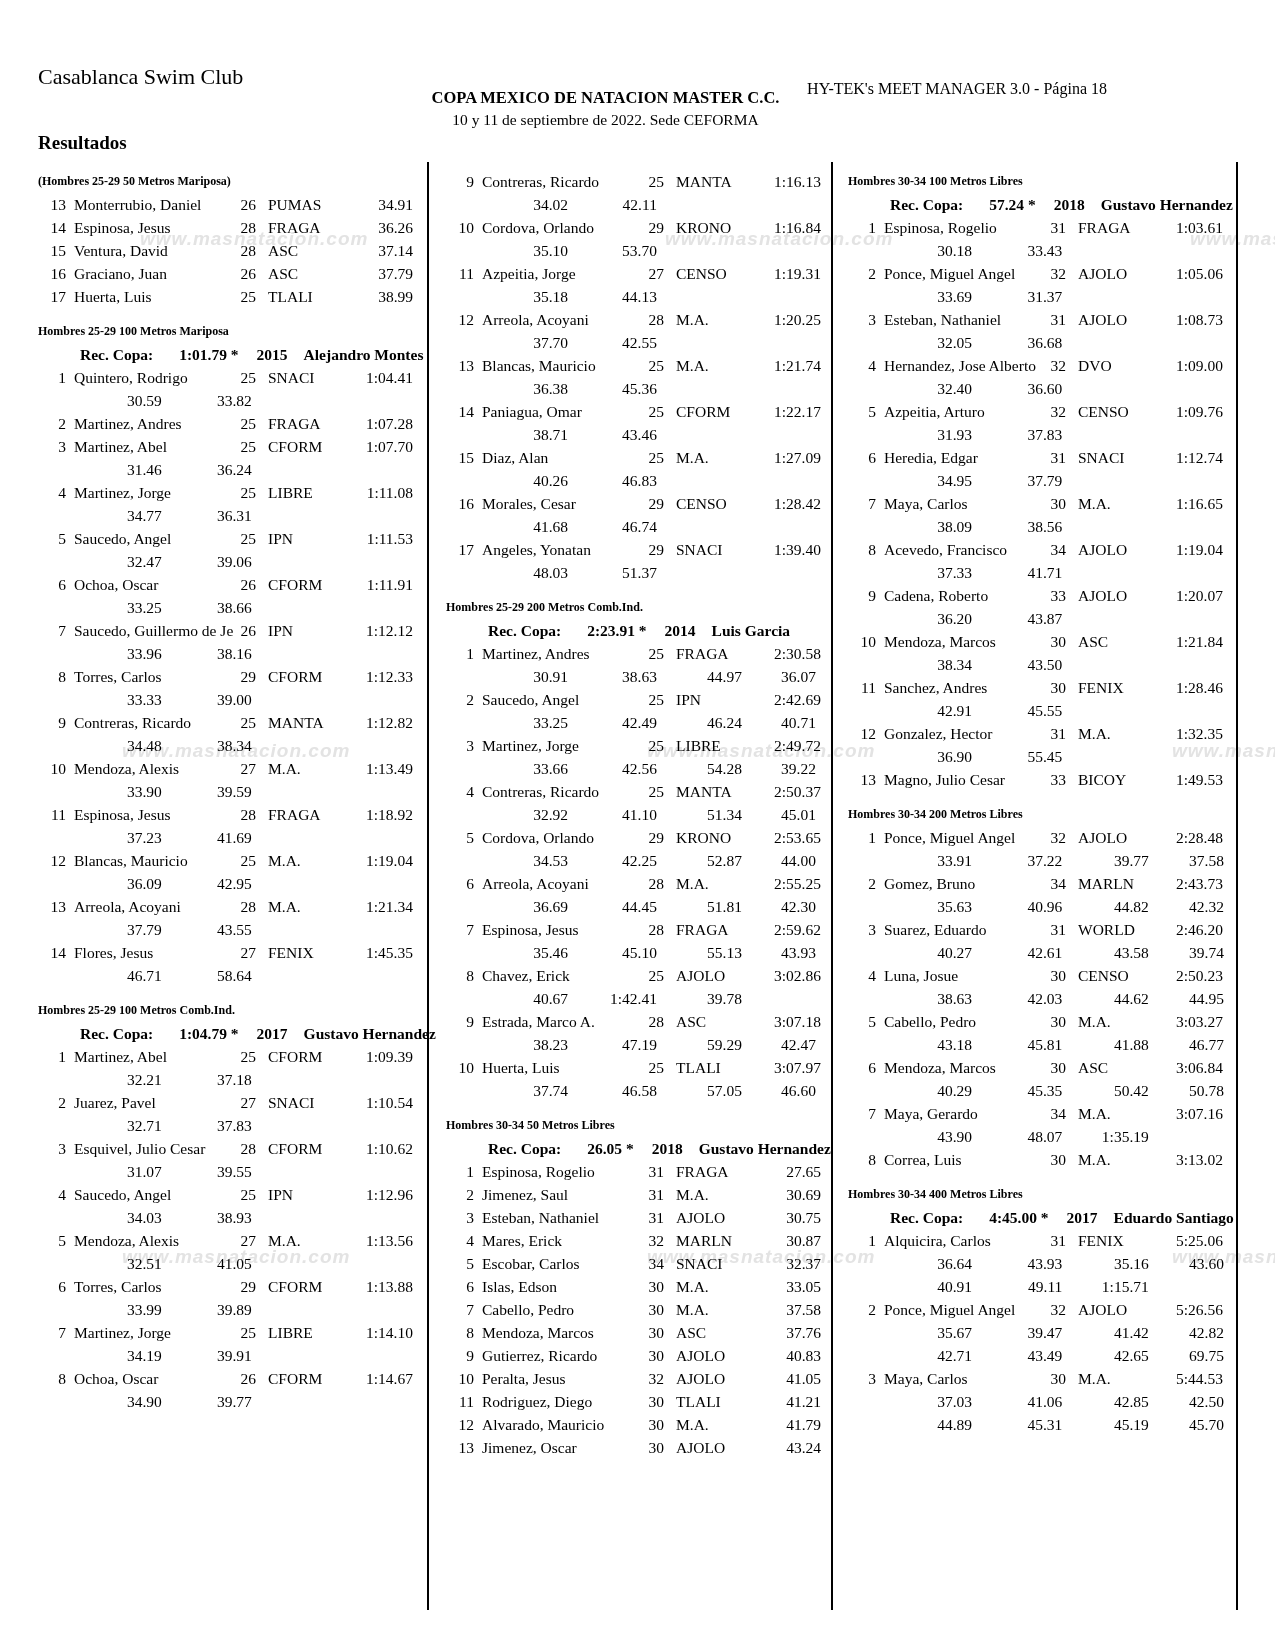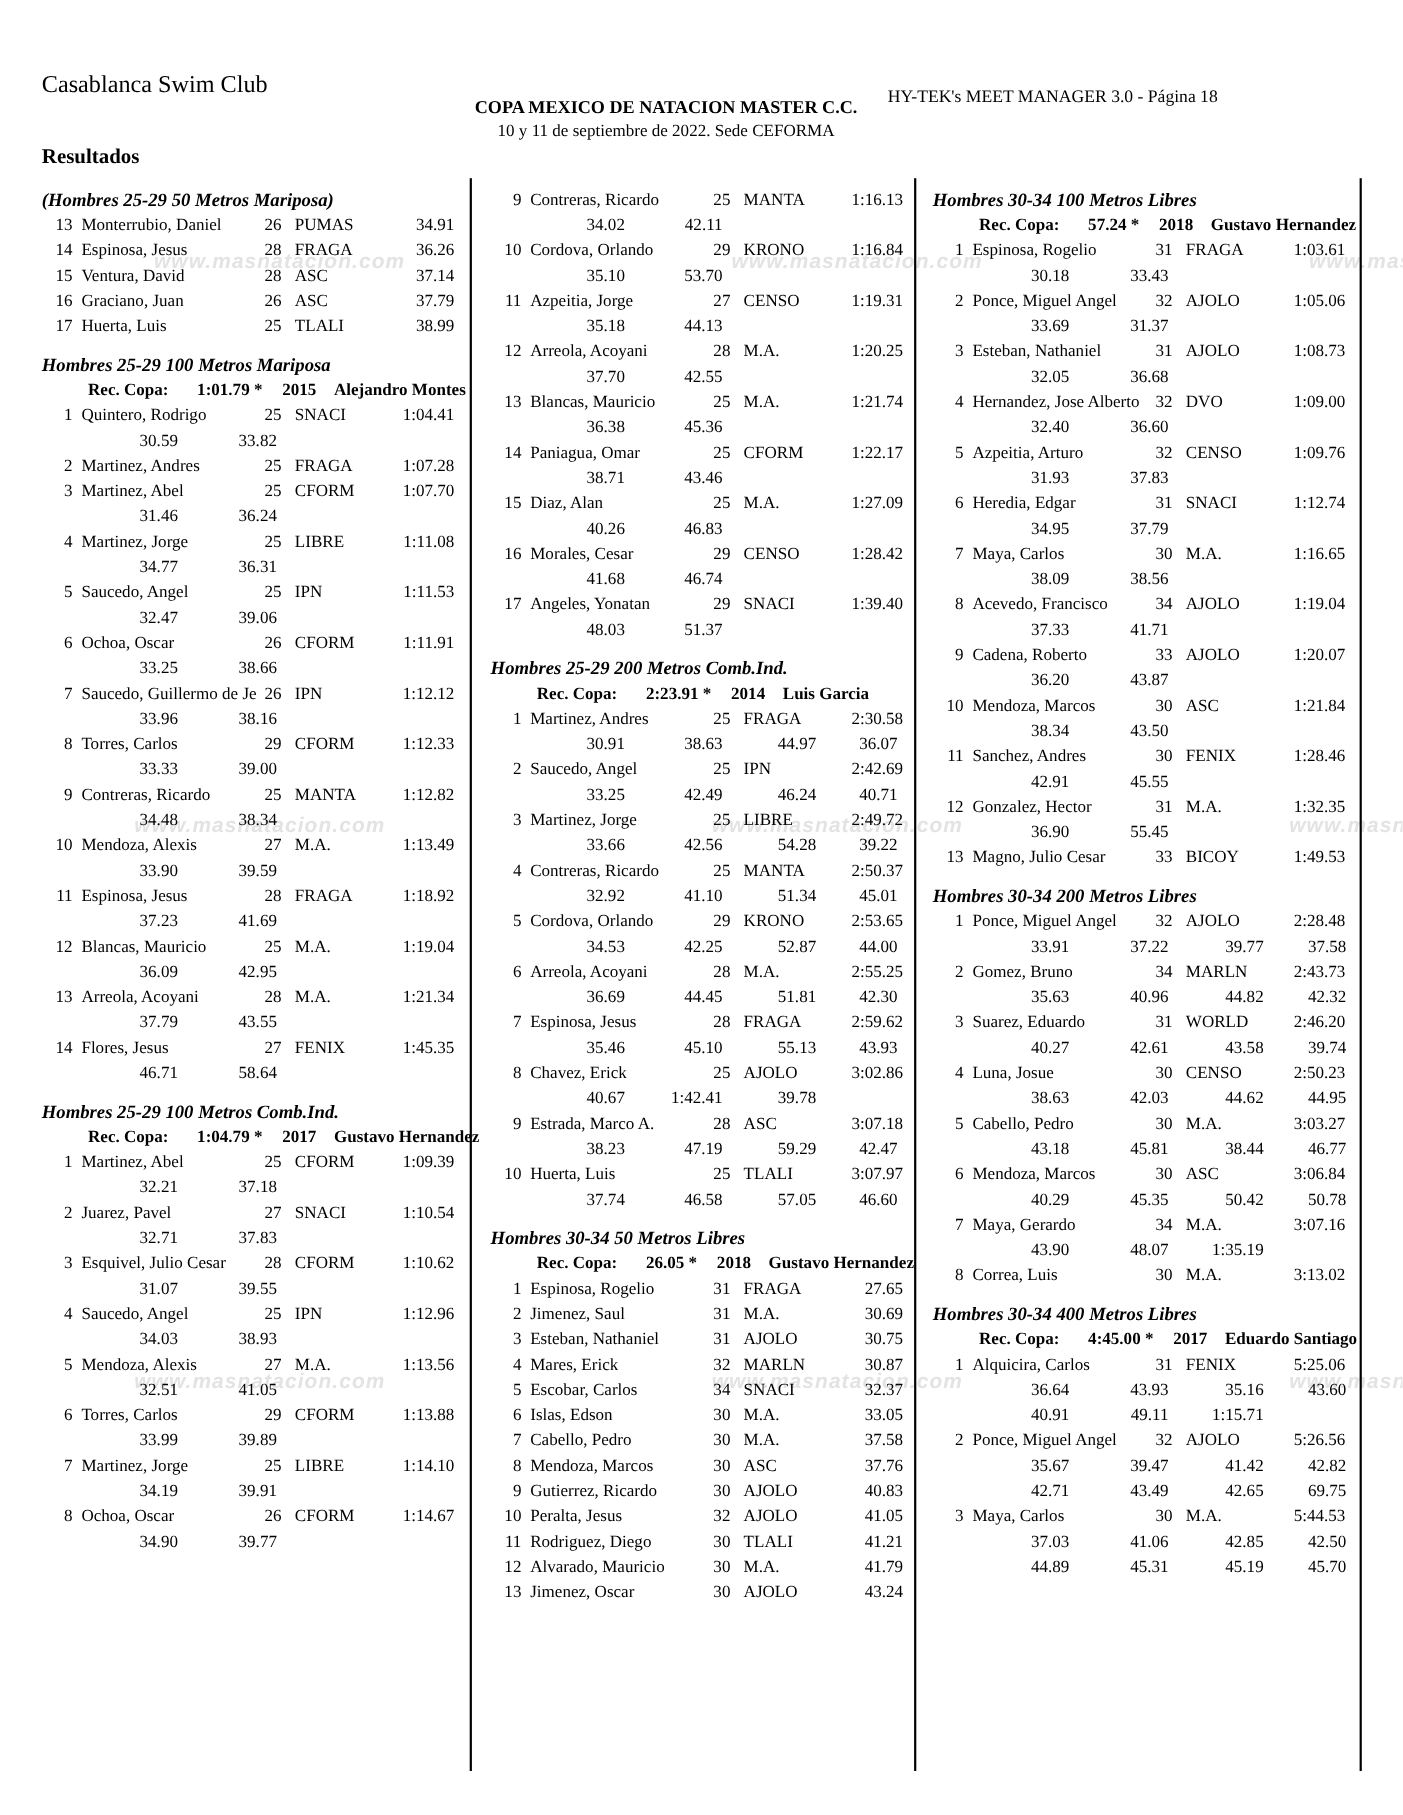--- a/index.html
+++ b/index.html
@@ -17,21 +17,21 @@
   .hdr-results{position:absolute;left:38px;top:132px;width:1135px;font-size:19px;font-weight:bold;}
   
   .vrule{position:absolute;top:162px;height:1448px;width:2px;background:#000;}
   .vrule.r1{left:427px;} .vrule.r2{left:831px;} .vrule.r3{left:1236px;}
   
   .column{position:absolute;top:170px;font-size:15.5px;line-height:23px;}
   .col0{left:38px;width:375px;}
   .col1{left:446px;width:370px;}
   .col2{left:848px;width:376px;}
   .block{margin-bottom:12px;}
-  .event-title{font-weight:bold;font-size:17px;height:23px;white-space:nowrap;font-style:italic;}
+  .event-title{font-weight:bold;font-size:12px;height:23px;white-space:nowrap;}
   .record{font-weight:bold;height:23px;white-space:nowrap;}
   .record .rl-label{margin-left:42px;}
   .record .rl-time{margin-left:26px;}
   .record .rl-year{margin-left:18px;}
   .record .rl-holder{margin-left:16px;}
   .row{display:flex;height:23px;white-space:nowrap;}
   .row .rank{width:28px;text-align:right;flex:none;}
   .row .name{width:152px;padding-left:8px;flex:none;overflow:visible;}
   .row .age{width:30px;text-align:right;flex:none;}
   .row .team{width:92px;padding-left:12px;flex:none;box-sizing:border-box;}
@@ -977,21 +977,21 @@
         <div class="row">
           <span class="rank">5</span>
           <span class="name">Cabello, Pedro</span>
           <span class="age">30</span>
           <span class="team">M.A.</span>
           <span class="time">3:03.27</span>
         </div>
         <div class="splits">
           <span class="s s1">43.18</span>
           <span class="s s2">45.81</span>
-          <span class="s s3">38.44</span>
+          <span class="s s3">41.88</span>
           <span class="s s4">46.77</span>
         </div>
         <div class="row">
           <span class="rank">6</span>
           <span class="name">Mendoza, Marcos</span>
           <span class="age">30</span>
           <span class="team">ASC</span>
           <span class="time">3:06.84</span>
         </div>
         <div class="splits">

